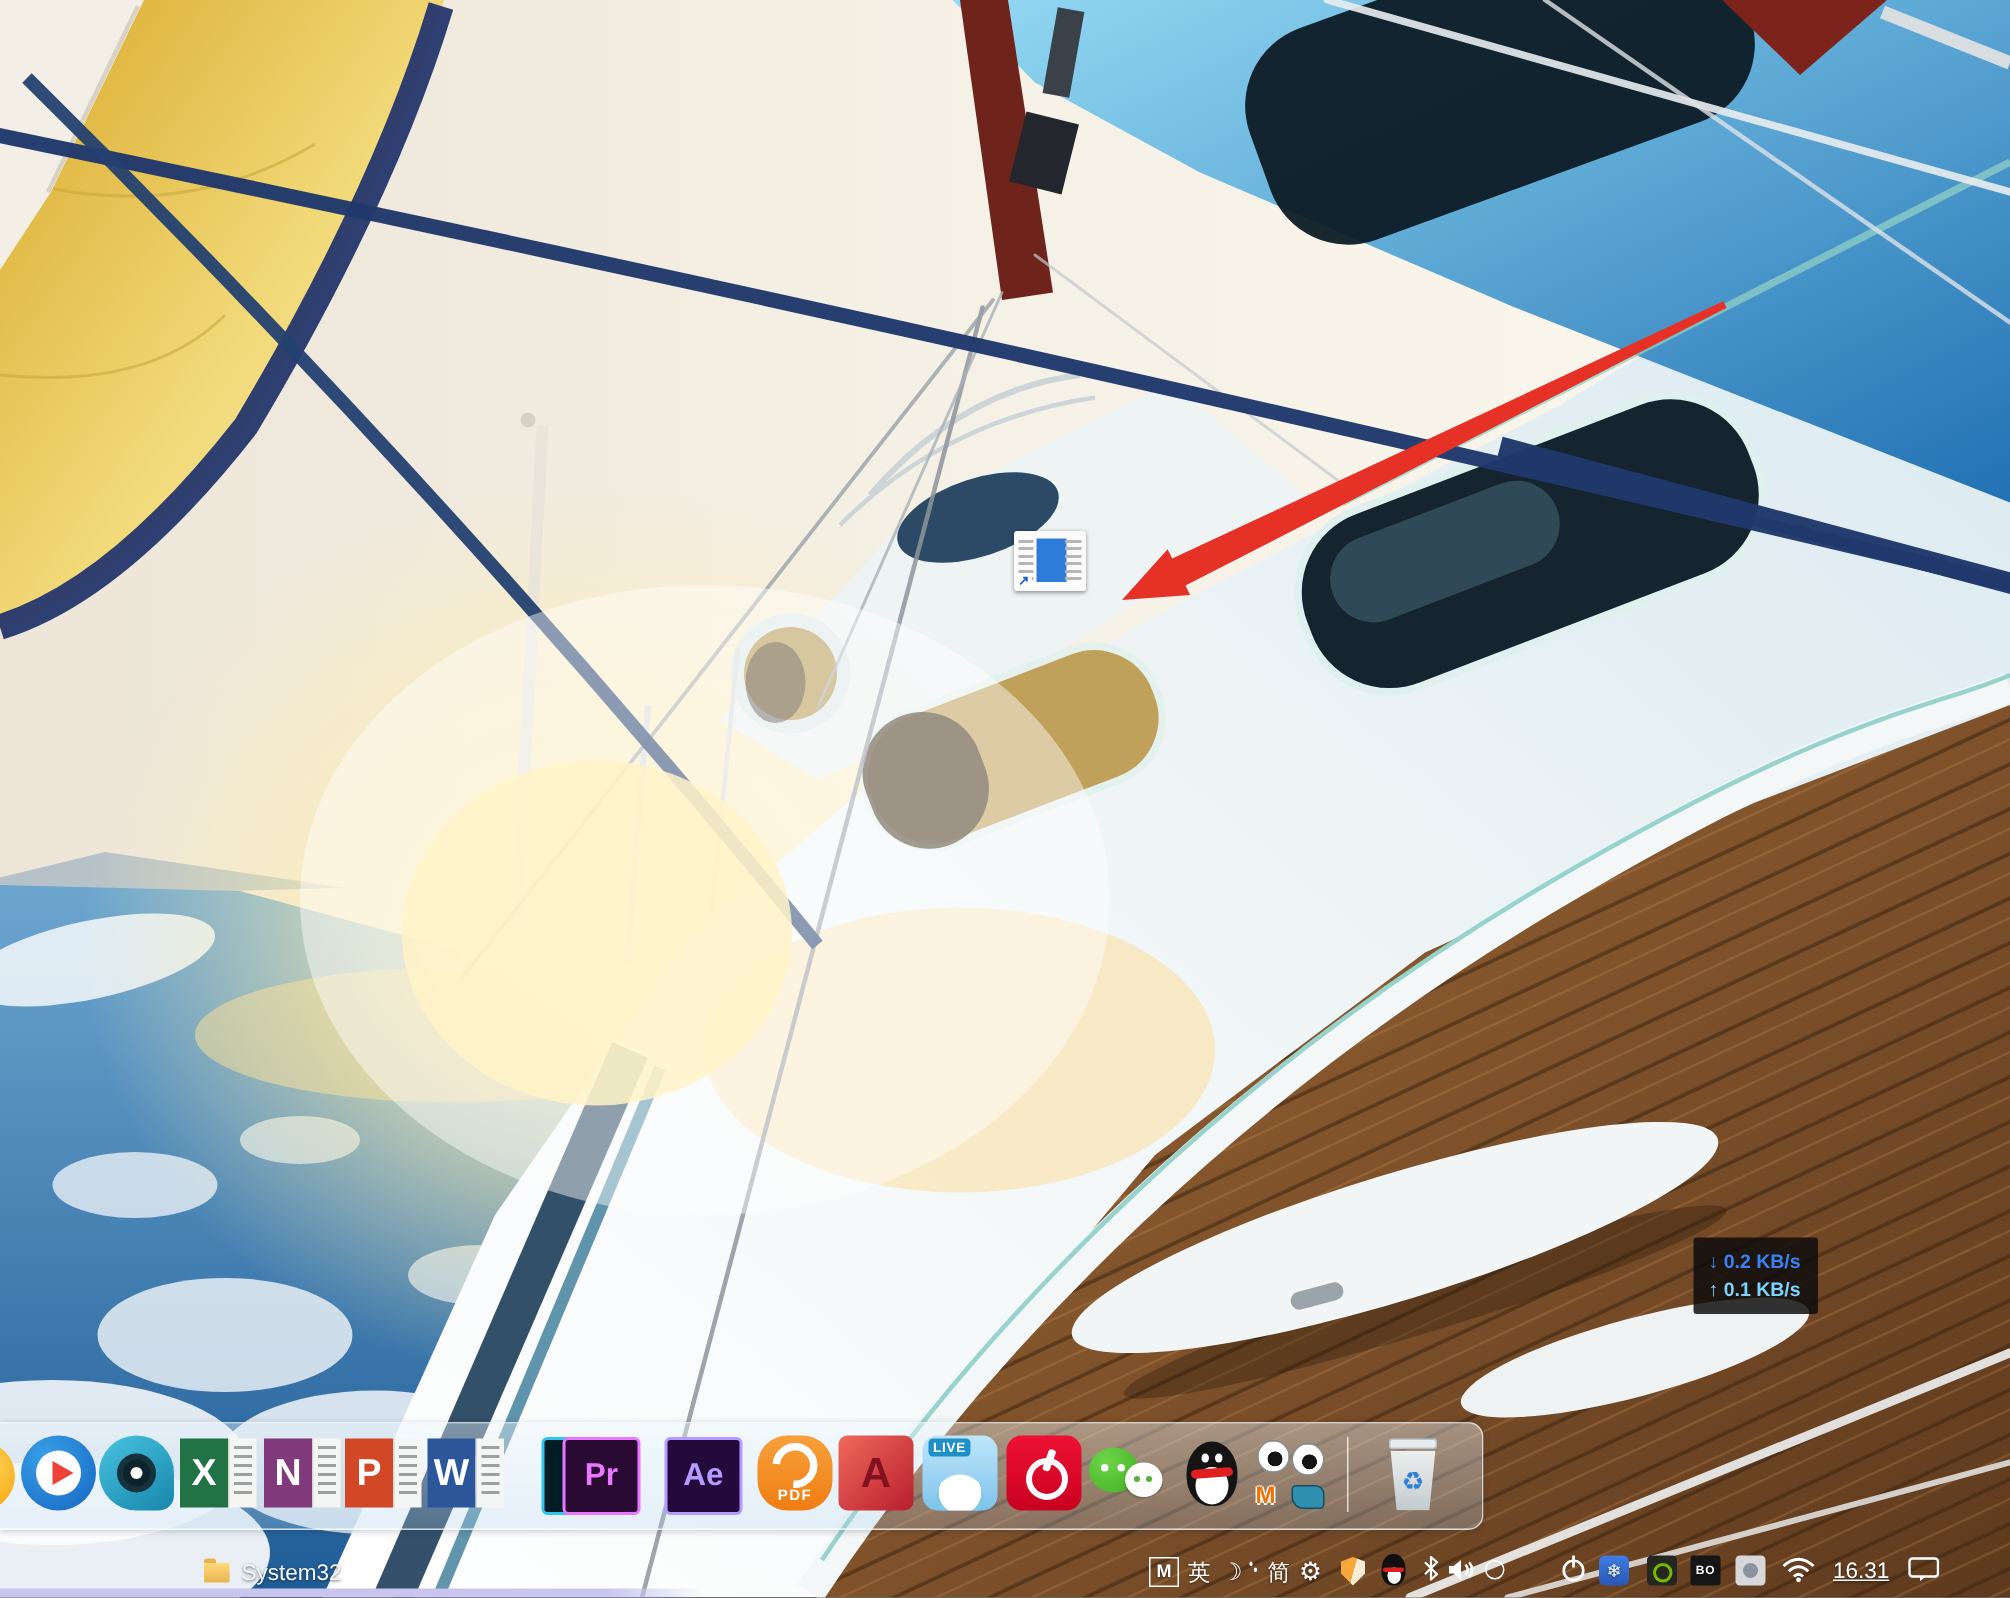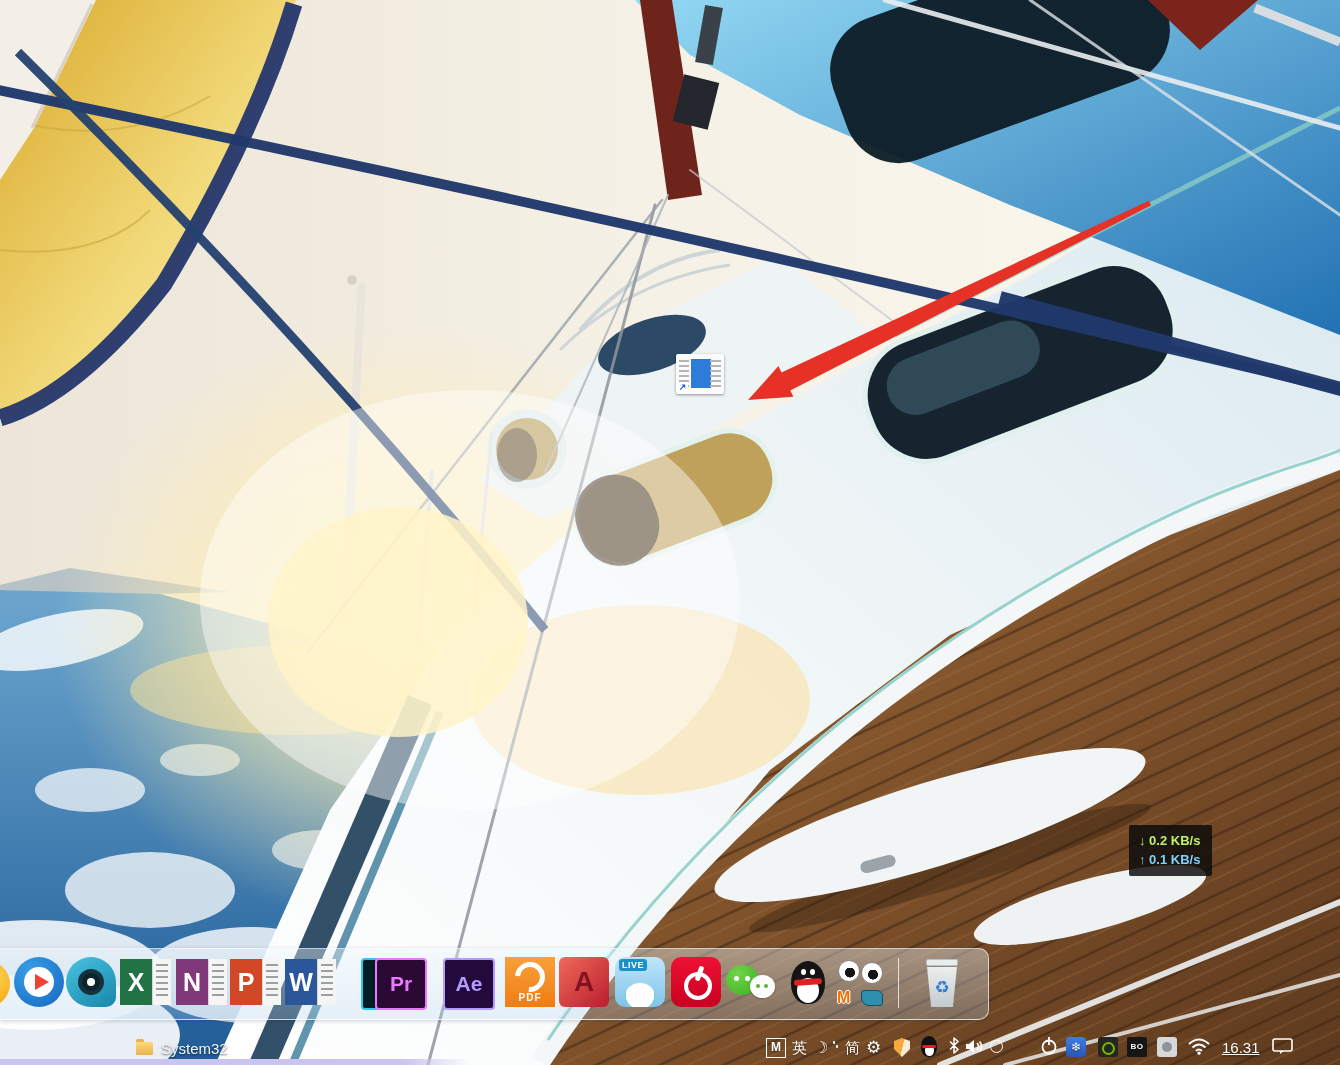--- a/index.html
+++ b/index.html
@@ -20,21 +20,21 @@
   .sc-label{margin-top:7px;color:#fff;font-size:13.5px;line-height:19px;
             text-shadow:0 1px 2px rgba(0,0,0,.95),0 0 4px rgba(0,0,0,.7);}
 
   
   .red-arrow{position:absolute;left:0;top:0;z-index:40;pointer-events:none;}
 
   
   .netmon{position:absolute;left:1129px;top:825px;z-index:20;background:rgba(12,12,12,.84);
           padding:6px 12px 7px 10px;border-radius:2px;font-size:13px;font-weight:bold;line-height:19px;
           white-space:nowrap;}
-  .nm-down{color:#bef264;} .nm-up{color:#7dd3fc;}
+  .nm-down{color:#3b82f6;} .nm-up{color:#7dd3fc;}
 
   
   .dock{position:absolute;left:0;top:948px;width:988px;height:70px;z-index:20;
         background:linear-gradient(180deg,rgba(235,246,253,.42),rgba(170,205,235,.28));
         border:1px solid rgba(255,255,255,.65);border-left:none;border-radius:0 10px 10px 0;
         box-shadow:0 1px 4px rgba(0,30,60,.2);}
   .d-ico{position:absolute;top:8px;width:50px;height:50px;}
   .L1{left:14px}.L2{left:66px}.L3{left:120px}.L4{left:176px}.L5{left:230px}.L6{left:285px}
   .L7{left:361px}.L8{left:375px}.L9{left:443px}.L10{left:505px}.L11{left:559px}.L12{left:615px}
   .L13{left:671px}.L14{left:726px}.L15{left:783px}.L16{left:836px}
@@ -54,21 +54,21 @@
   .of-sheet{position:relative;width:18px;height:46px;background:#f5f5f3;border-left:1px solid rgba(0,0,0,.12);}
   .of-sheet::before{content:"";position:absolute;left:3px;right:3px;top:5px;bottom:5px;
         background:repeating-linear-gradient(180deg,rgba(95,105,110,.6) 0 2px,transparent 2px 6px);}
   .xl .of-letter{background:#217346}.on .of-letter{background:#80397B}
   .pp .of-letter{background:#D24726}.wd .of-letter{background:#2B579A}
   .adobe{top:9px;width:48px;height:48px;border-radius:4px;display:flex;align-items:center;
         justify-content:center;font-weight:bold;font-size:21px;}
   .ps{background:#001D26;border:2px solid #31C5F0;color:#31C5F0;}
   .pr{background:#2A0A33;border:2px solid #EA77FF;color:#EA77FF;}
   .ae{background:#240A3C;border:2px solid #B49BFF;color:#B49BFF;}
-  .foxit{border-radius:0;background:linear-gradient(180deg,#f8a03c,#ef7d12);}
+  .foxit{border-radius:20px;background:linear-gradient(180deg,#f8a03c,#ef7d12);}
   .fx-swirl{display:block;width:20px;height:20px;margin:5px auto 0;border:5px solid #fff;
         border-left-color:transparent;border-radius:50%;transform:rotate(-40deg);}
   .fx-t{display:block;text-align:center;color:#fff;font-weight:bold;font-size:10px;letter-spacing:1px;}
   .acad{border-radius:6px;background:linear-gradient(135deg,#ef6a5a,#b91d2e);display:flex;
         align-items:center;justify-content:center;color:#82121f;font-size:28px;font-weight:bold;}
   .live{border-radius:10px;background:linear-gradient(180deg,#bfe6fb,#7fc3ea);overflow:hidden;}
   .lv-badge{position:absolute;top:2px;left:4px;background:#1e90c8;color:#fff;font-size:9px;
         font-weight:bold;padding:1px 3px;border-radius:3px;letter-spacing:.5px;}
   .lv-face{position:absolute;left:9px;bottom:-6px;width:32px;height:30px;border-radius:50%;
         background:radial-gradient(circle at 50% 40%,#fff 0 58%,#7ecbe8 60% 78%,transparent 80%);}

